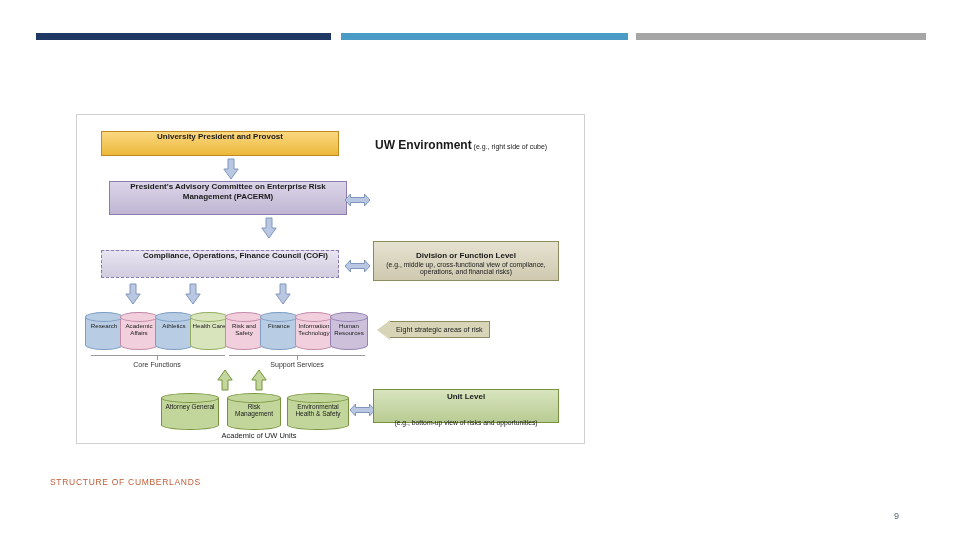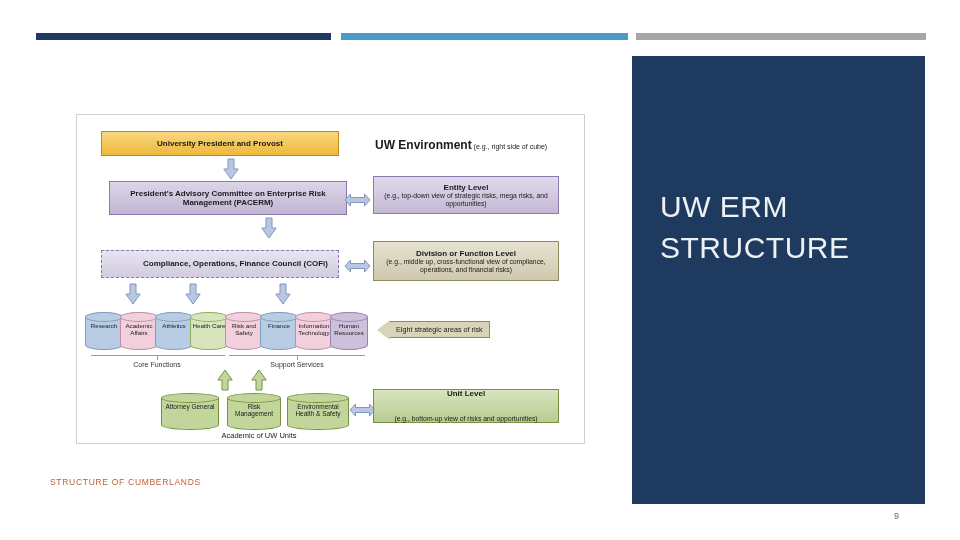--- a/index.html
+++ b/index.html
@@ -17,31 +17,31 @@
   .side-panel { position:absolute; left:632px; top:56px; width:293px; height:448px; background:var(--c,#1e3a5f); }
   .slide-title { position:absolute; left:28px; top:130px; color:#eef1f4; font-size:30px; line-height:41px; font-weight:400; letter-spacing:.5px; }
 
   
   .footer { position:absolute; left:50px; top:477px; font-size:8.5px; letter-spacing:.7px; color:#bf5b34; }
   .pageno { position:absolute; left:894px; top:511px; font-size:9px; color:#5a6672; }
 
   
   .diagram { position:absolute; left:76px; top:114px; width:509px; height:330px; background:#ffffff; border:1px solid #d0d0d0; }
 
-  .dbox { position:absolute; display:flex; flex-direction:column; justify-content:center; align-items:center; text-align:center;
+  .dbox { position:absolute; display:flex; flex-direction:column; align-items:center; text-align:center;
           background-color:var(--c,#eee); border:1px solid var(--b,#999); color:#1a1a1a;
           background-image:linear-gradient(180deg, rgba(255,255,255,.35), rgba(0,0,0,.05)); }
   .dbox .t { font-weight:bold; font-size:8px; line-height:9.5px; }
   .dbox .s { font-size:6.8px; line-height:7.6px; }
 
   .president { left:24px;  top:16px;  width:238px; height:25px; }
   .pacerm    { left:32px;  top:66px;  width:238px; height:34px; }
   .cofi      { left:24px;  top:135px; width:238px; height:28px; border-style:dashed;padding-left:31px; }
   .entity    { left:296px; top:61px;  width:186px; height:38px; padding:2px; }
-  .division  { left:296px; top:126px; width:186px; height:40px; padding:2px; }
+  .division  { left:296px; top:126px; width:186px; height:40px; padding:9px; }
   .unitbox   { left:296px; top:274px; width:186px; height:34px; padding:2px;gap:17px; }
 
   .envlabel { position:absolute; left:298px; top:23px; width:204px; font-size:7px; color:#1a1a1a; }
   .envlabel b { font-size:12px; }
 
   .arr { position:absolute; line-height:0; }
 
   
   .cylrow { position:absolute; left:8px; top:197px; display:flex; }
   .cyl { position:relative; width:38px; height:38px; margin-right:-3px; --c:#ccc; --b:#888; }
@@ -97,24 +97,20 @@
     <div class="dbox pacerm" style="--c: #c9bfdd; --b: #8c7bb0;">
       <span class="t">President's Advisory Committee on Enterprise Risk Management (PACERM)</span>
     </div>
 
     <span class="arr" style="left:267px; top:78px;">
       <svg width="27" height="14" viewBox="0 0 27 14">
           <path d="M6.5 1 L1 7 L6.5 13 V9.5 H20.5 V13 L26 7 L20.5 1 V4.5 H6.5 Z" fill="#b9c7e2" stroke="#8096bc"></path>
         </svg>
     </span>
 
-    <div class="dbox entity" style="--c: #cfc4e0; --b: #8c7bb0;">
-      <span class="t">Entity Level</span>
-      <span class="s">(e.g., top-down view of strategic risks, mega risks, and opportunities)</span>
-    </div>
 
     <span class="arr" style="left:184px; top:102px;">
       <svg width="16" height="22" viewBox="0 0 16 22">
           <path d="M5 1 H11 V11 H15.2 L8 21 L0.8 11 H5 Z" fill="#b9c7e2" stroke="#8096bc"></path>
         </svg>
     </span>
 
     <div class="dbox cofi" style="--c: #dcd6ea; --b: #8c7bb0;">
       <span class="t">Compliance, Operations, Finance Council (COFi)</span>
     </div>
@@ -235,23 +231,17 @@
     </span>
 
     <div class="dbox unitbox" style="--c: #c3d69b; --b: #76923c;">
       <span class="t">Unit Level</span>
       <span class="s">(e.g., bottom-up view of risks and opportunities)</span>
     </div>
 
     <div class="examples">Academic of UW Units</div>
   </div>
 
-  <div class="side-panel" style="--c: #1e3a5f;">
-    <div class="slide-title">
-      <div>UW ERM</div>
-      <div>STRUCTURE</div>
-    </div>
-  </div>
 
   <div class="footer">STRUCTURE OF CUMBERLANDS</div>
   <div class="pageno">9</div>
 
 </div>
 
 </body></html>

